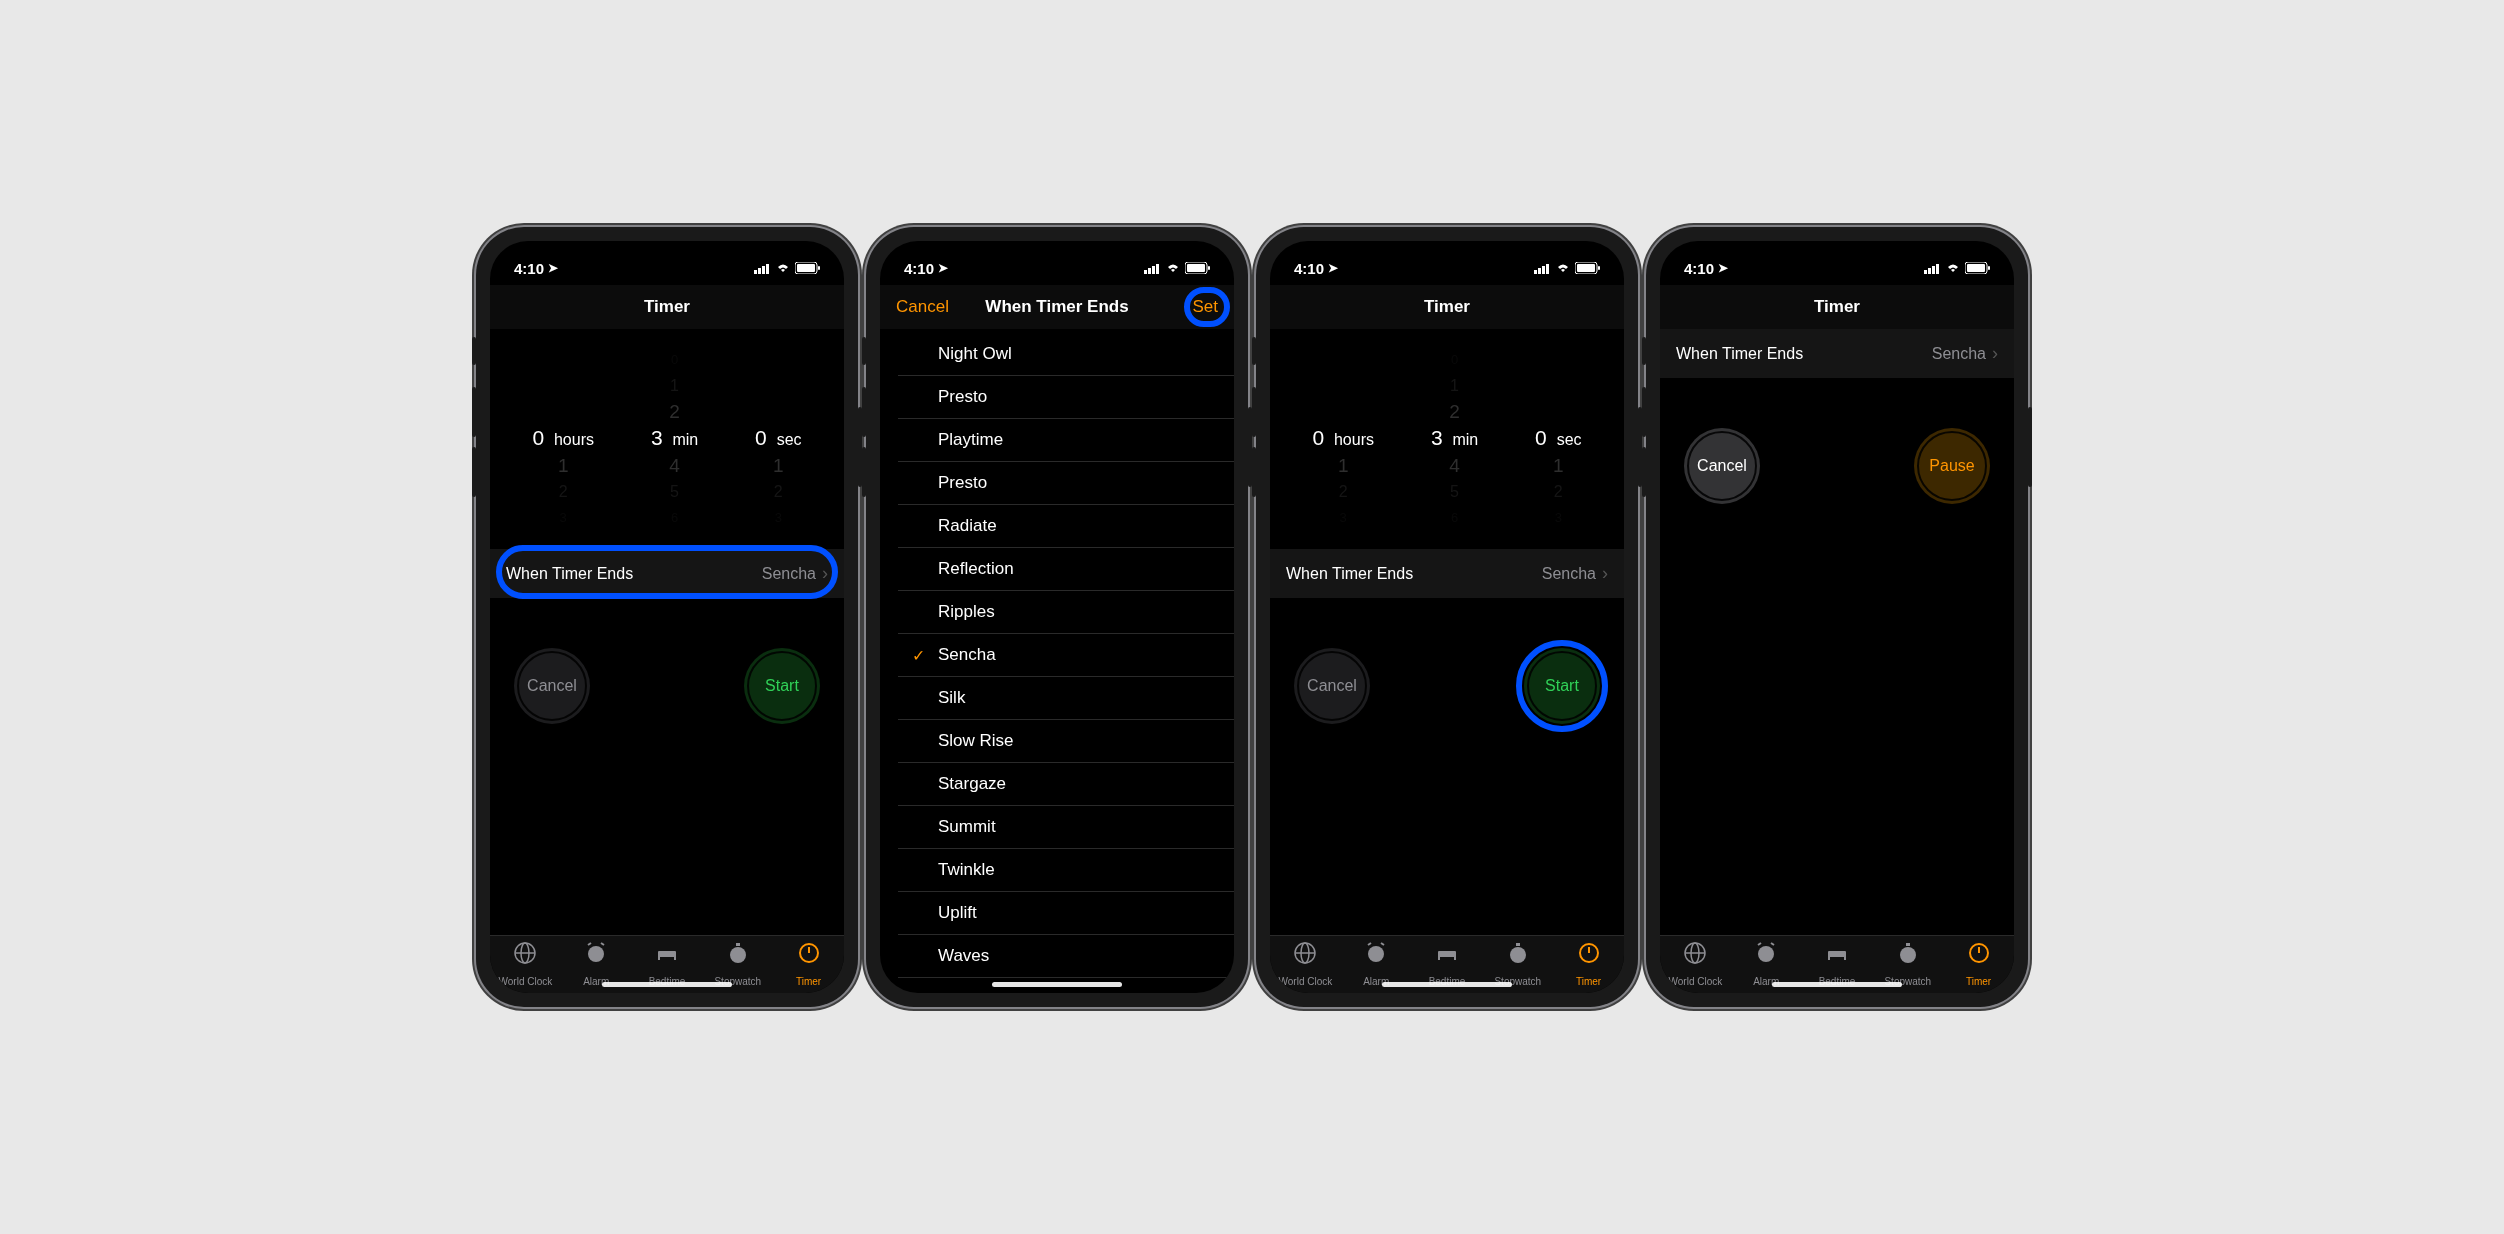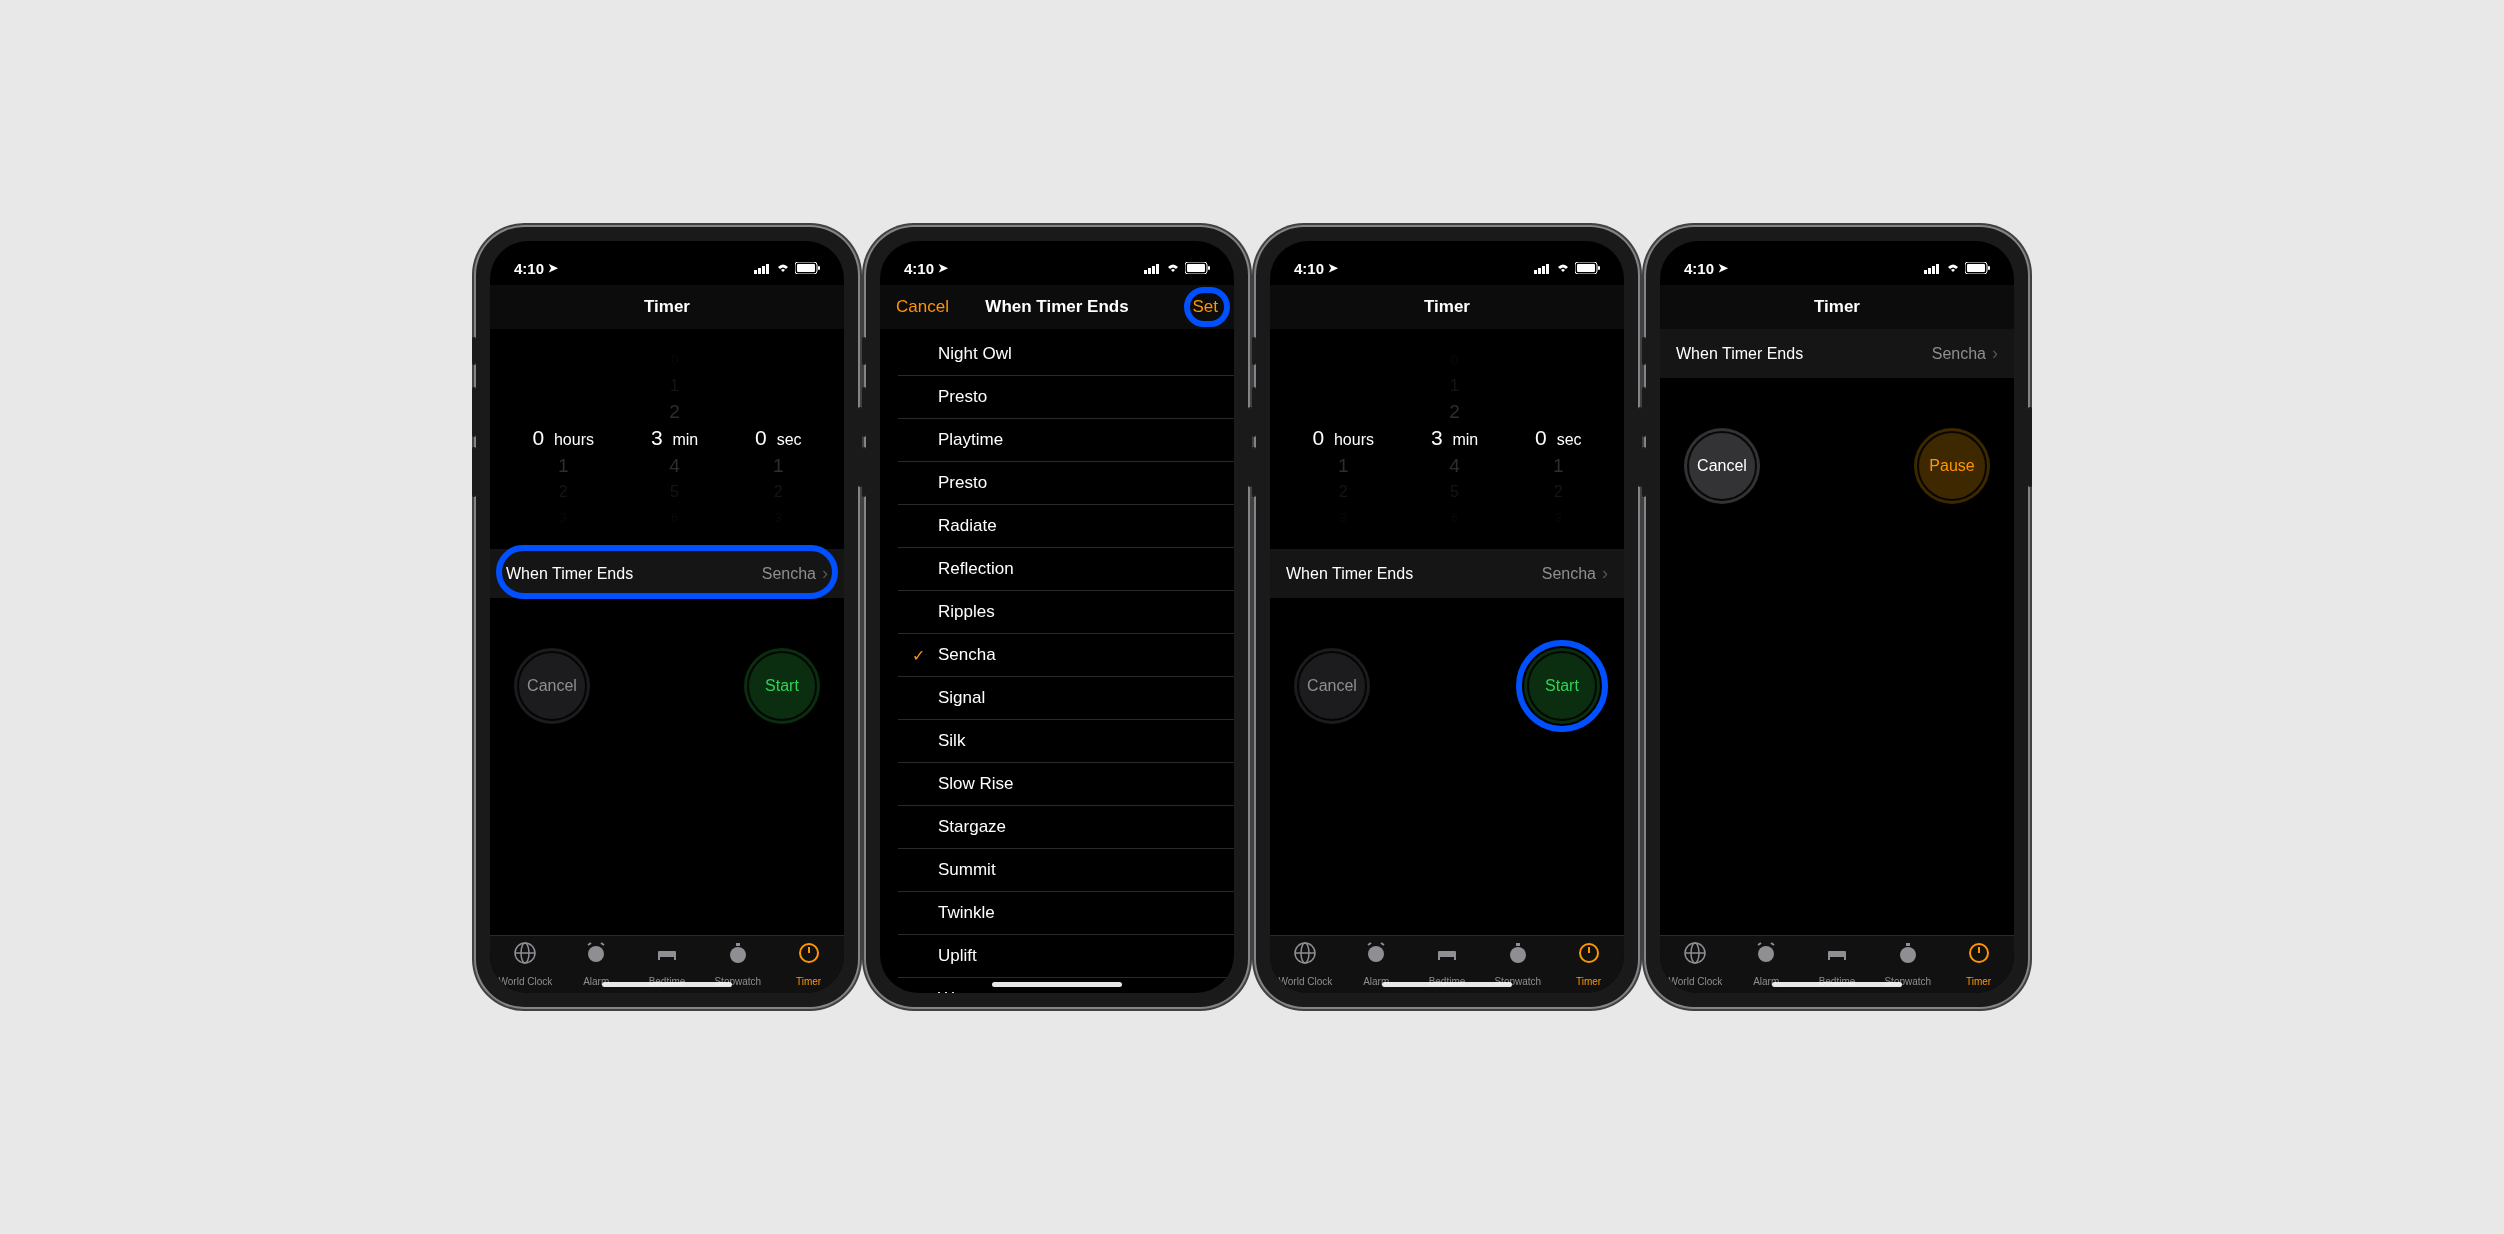--- a/index.html
+++ b/index.html
@@ -255,23 +255,20 @@
             <span>Reflection</span>
           </div>
           <div class="sound-item">
             <span>Ripples</span>
           </div>
           <div class="sound-item">
             <span class="check">✓</span>
             <span>Sencha</span>
           </div>
           <div class="sound-item">
-            <span>Signal</span>
-          </div>
-          <div class="sound-item">
             <span>Silk</span>
           </div>
           <div class="sound-item">
             <span>Slow Rise</span>
           </div>
           <div class="sound-item">
             <span>Stargaze</span>
           </div>
           <div class="sound-item">
             <span>Summit</span>

